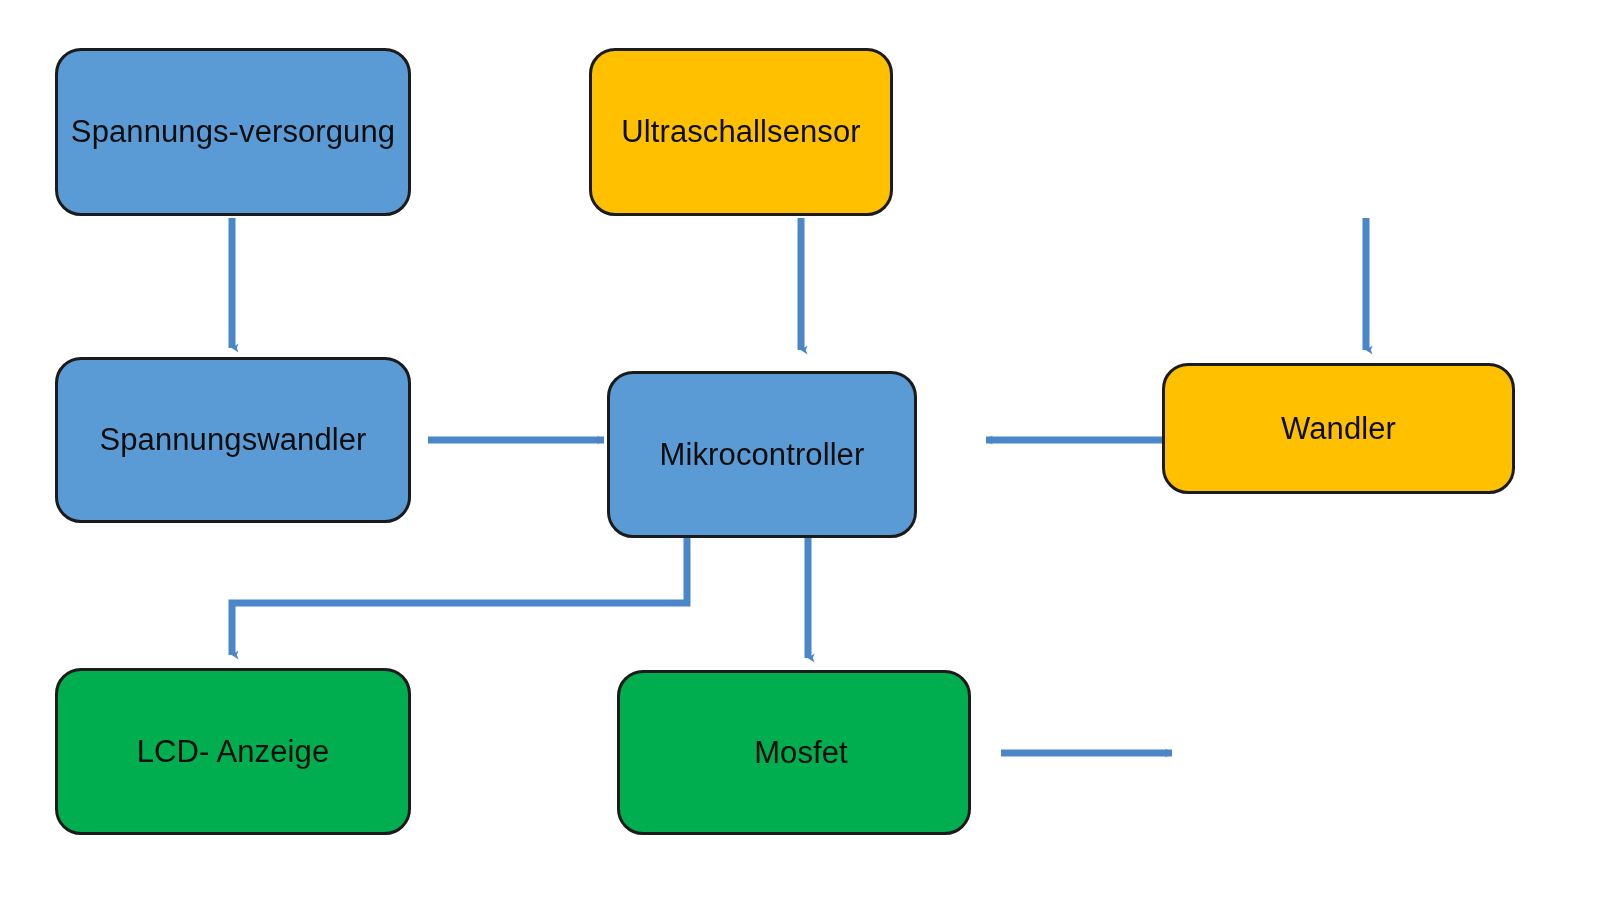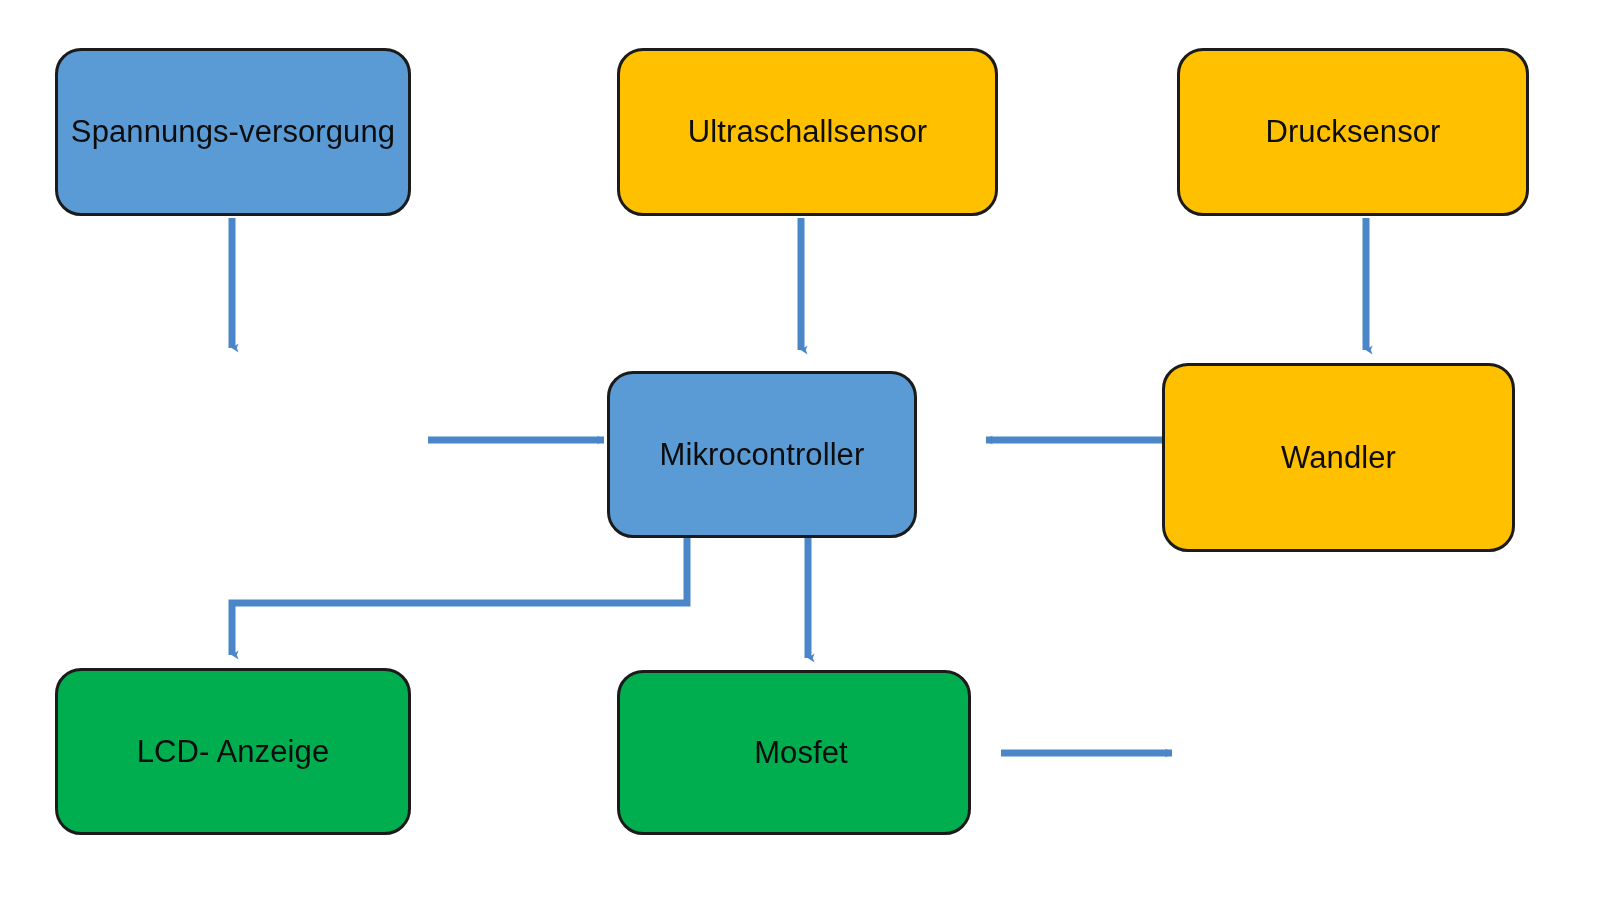--- a/index.html
+++ b/index.html
@@ -98,34 +98,34 @@
 
     <g>
       <line x1="1001" y1="753" x2="1172" y2="753" stroke="#4a86c8" stroke-width="7" marker-end="url(#arrowhead-right)"></line>
     </g>
   </svg>
 
   <div class="node fill-blue" style="left:55px;  top:48px;  width:356px; height:168px;">
     <span class="node-label">Spannungs-versorgung</span>
   </div>
 
-  <div class="node fill-amber" style="left:617px; top:48px;  width:381px; height:168px;">
+  <div class="node fill-amber" style="left:589px; top:48px;  width:304px; height:168px;">
     <span class="node-label">Ultraschallsensor</span>
   </div>
 
-  <div class="node fill-amber" style="left:1177px; top:48px; width:352px; height:168px;">
-    <span class="node-label">Drucksensor</span>
+
+  <div class="node fill-blue" style="left:55px;  top:357px; width:356px; height:166px;">
+    <span class="node-label">Spannungswandler</span>
   </div>
-
 
   <div class="node fill-blue" style="left:607px; top:371px; width:310px; height:167px;">
     <span class="node-label">Mikrocontroller</span>
   </div>
 
-  <div class="node fill-amber" style="left:1162px; top:363px; width:353px; height:189px;">
+  <div class="node fill-amber" style="left:1162px; top:363px; width:353px; height:131px;">
     <span class="node-label">Wandler</span>
   </div>
 
   <div class="node fill-green" style="left:55px;  top:668px; width:356px; height:167px;">
     <span class="node-label">LCD- Anzeige</span>
   </div>
 
   <div class="node fill-green" style="left:617px; top:670px; width:354px; height:165px;padding-left:14px;">
     <span class="node-label">Mosfet</span>
   </div>

